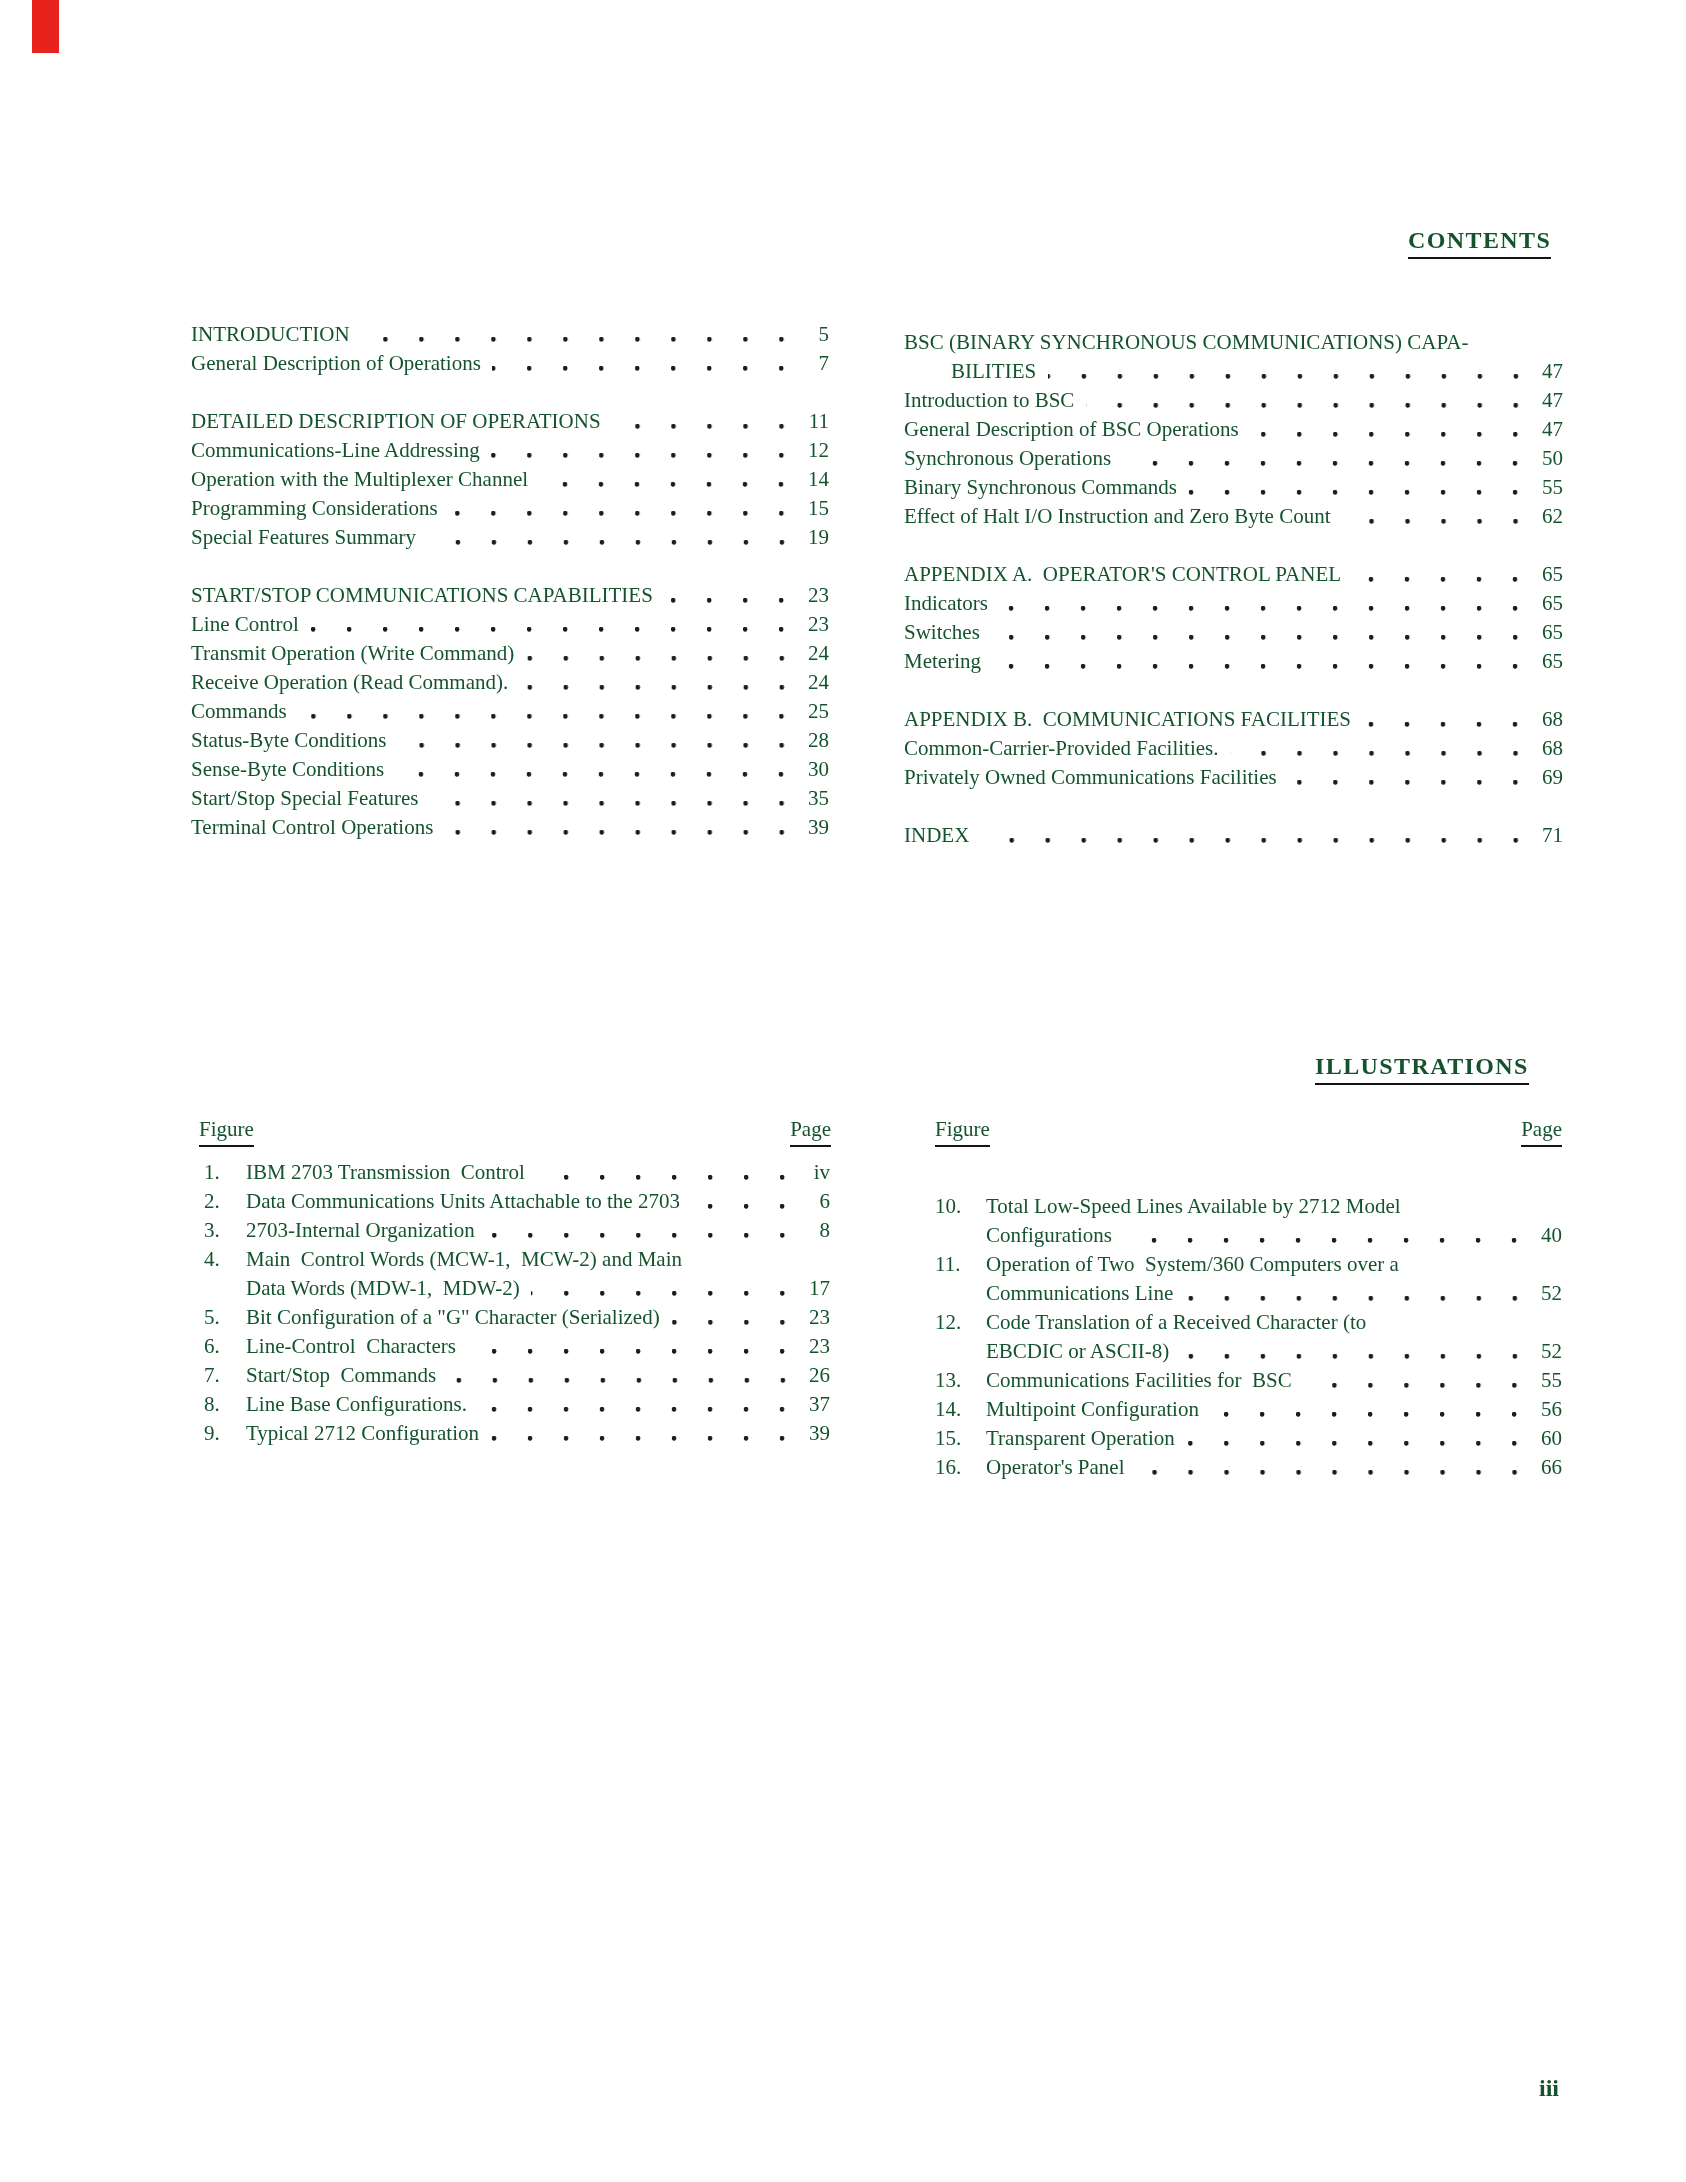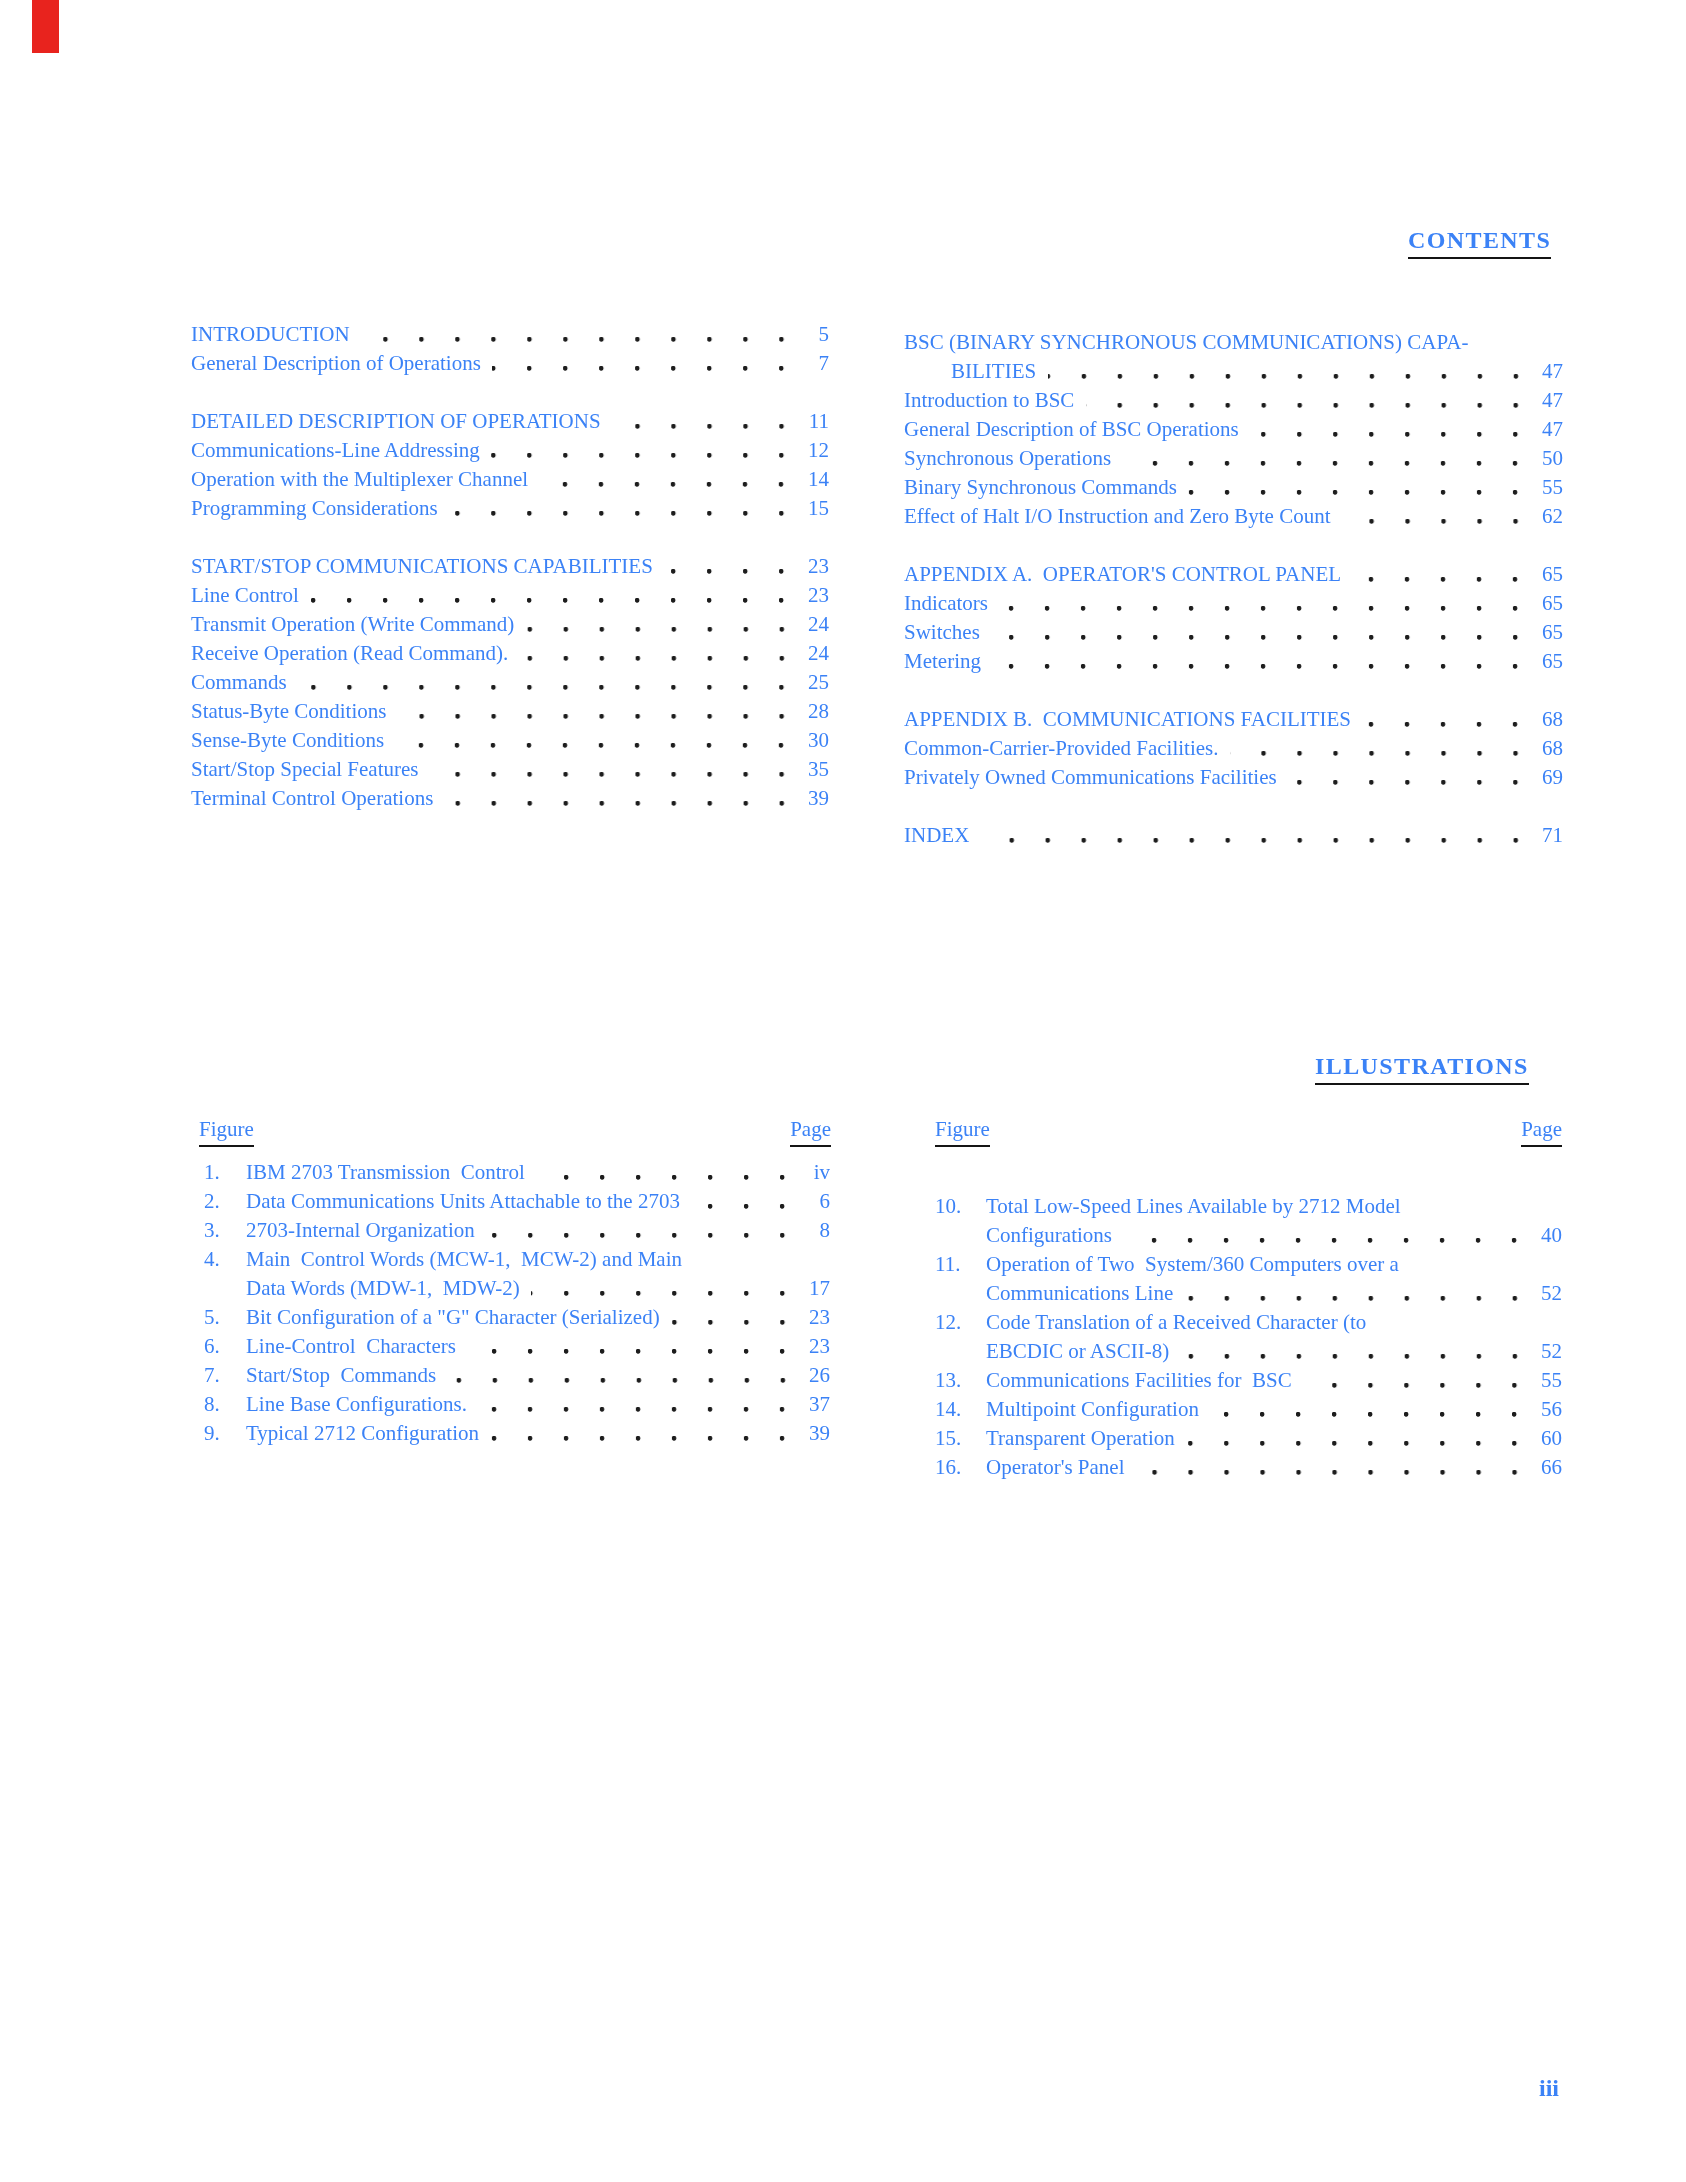--- a/index.html
+++ b/index.html
@@ -1,18 +1,18 @@
 <!DOCTYPE html>
 <html style="font-size:15px"><head>
 <meta charset="utf-8">
 <style>
   html,body{margin:0;padding:0;background:#ffffff;}
   .page{
     position:relative;width:1686px;height:2182px;background:#ffffff;overflow:hidden;
-    font-family:"Liberation Serif","DejaVu Serif",serif;color:#3b82f6;
+    font-family:"Liberation Serif","DejaVu Serif",serif;color:#14532d;
   }
   .red-mark{position:absolute;left:32px;top:0;width:26.5px;height:53px;}
   .heading{
     position:absolute;font-size:24px;font-weight:bold;letter-spacing:1.4px;
     border-bottom:2.8px solid #141414;padding-bottom:2.8px;white-space:nowrap;
   }
   #contents-heading{left:1408px;top:227px;}
   #illus-heading{left:1315px;top:1009px;margin-top:44px;}
 
   .toc{position:absolute;}
@@ -79,20 +79,25 @@
       <div class="trow">
         <span class="txt">Operation with the Multiplexer Channel</span>
         <span class="leader"></span>
         <span class="pg">14</span>
       </div>
       <div class="trow">
         <span class="txt">Programming Considerations</span>
         <span class="leader"></span>
         <span class="pg">15</span>
       </div>
+      <div class="trow">
+        <span class="txt">Special Features Summary</span>
+        <span class="leader"></span>
+        <span class="pg">19</span>
+      </div>
       <div class="trow gap"></div>
       <div class="trow">
         <span class="txt">START/STOP COMMUNICATIONS CAPABILITIES</span>
         <span class="leader"></span>
         <span class="pg">23</span>
       </div>
       <div class="trow">
         <span class="txt">Line Control</span>
         <span class="leader"></span>
         <span class="pg">23</span>

